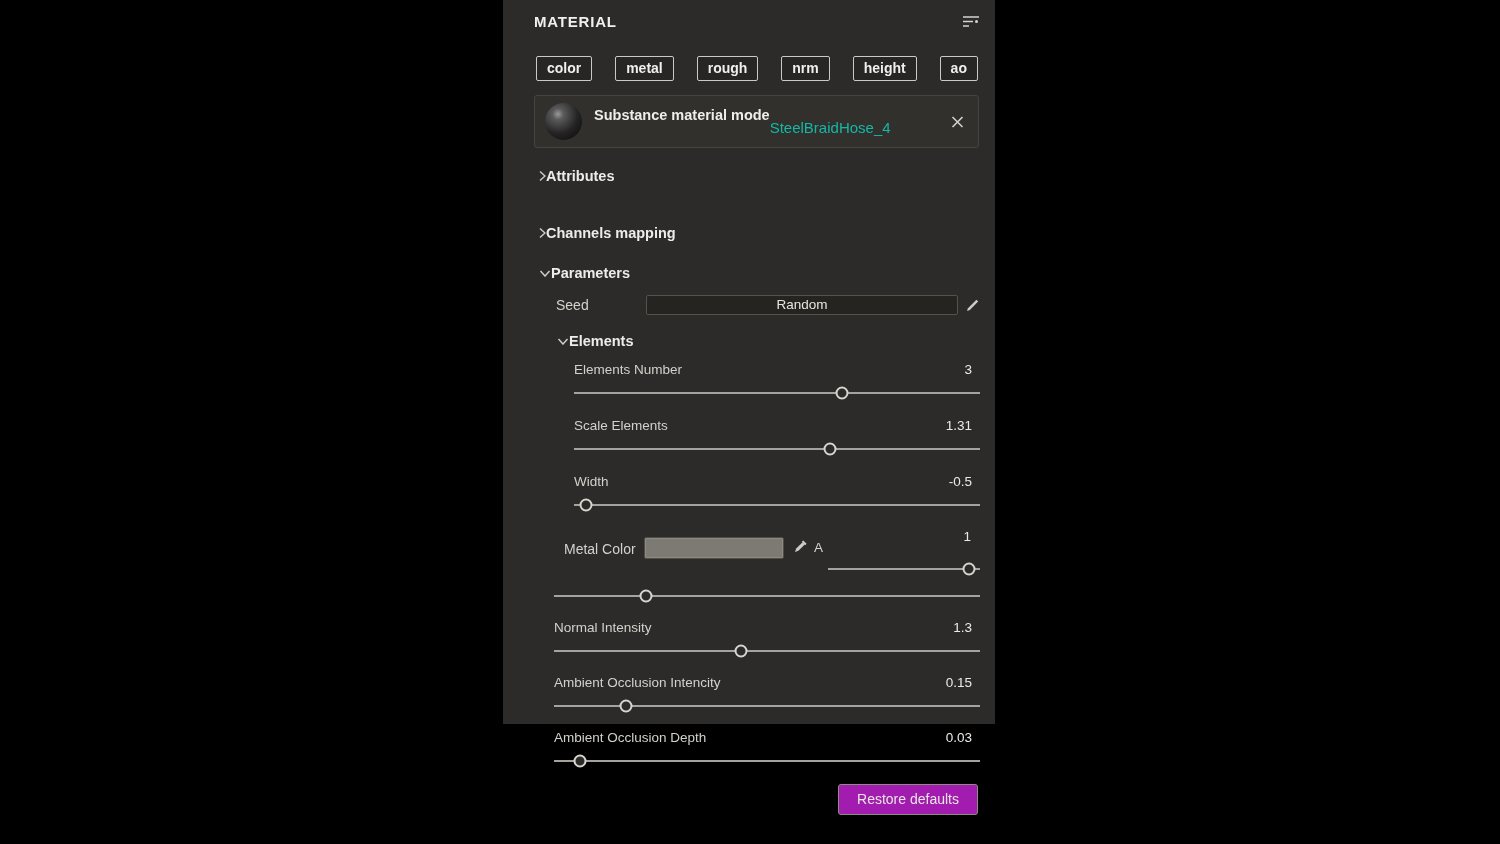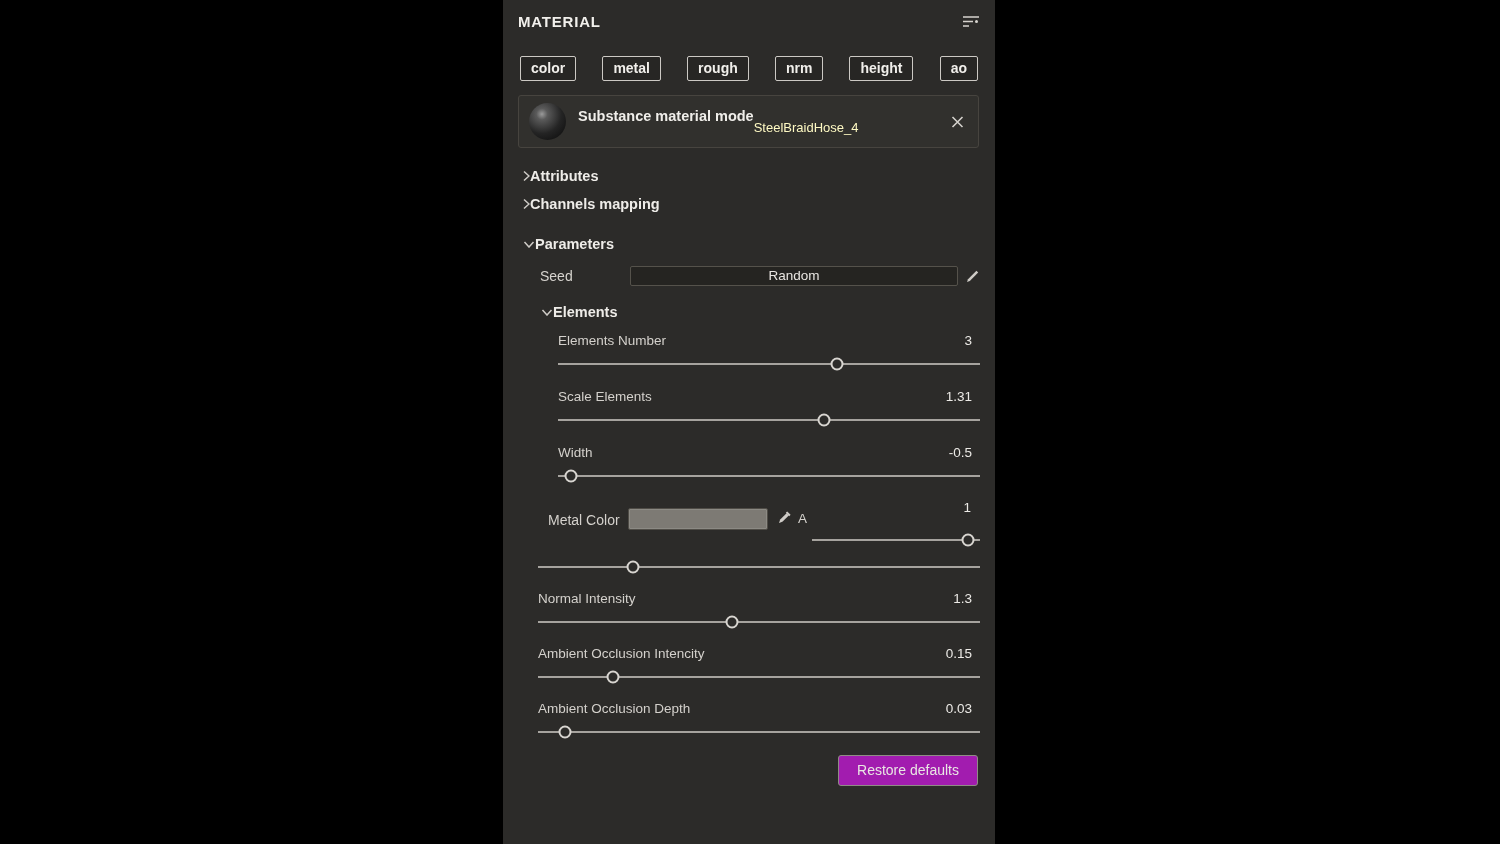--- a/index.html
+++ b/index.html
@@ -6,22 +6,23 @@
   html,body { width:1500px; height:844px; }
   body {
     background:#000;
     font-family:"Liberation Sans", sans-serif;
     position:relative;
     overflow:hidden;
     color:#dcd9d4;
   }
   .panel {
     position:absolute; left:503px; top:0;
-    width:492px; height:844px;
+    width:492px; height:724px;
     background:#2c2b29;
+    padding-left:16px;
   }
   
   .hdr { display:flex; justify-content:space-between; align-items:center; padding:12px 15px 0 15px; height:30px; }
   .hdr-title { font-weight:bold; font-size:15px; letter-spacing:0.8px; color:#f2f0ec; }
   .menu-icon { cursor:pointer; display:inline-flex; }
   
   .chan-row { display:flex; justify-content:space-between; padding:0 17px; margin-top:26px; }
   .chan-btn {
     border:1px solid #ccc9c4; color:#f1efeb; font-family:inherit;
     font-weight:bold; font-size:14px; padding:3px 10px 4px 10px;
@@ -32,26 +33,26 @@
     margin:14px 16px 0 15px; height:53px;
     border:1px solid #47443f; background:#31302d; border-radius:3px;
     display:flex; align-items:center; padding:0 12px 0 10px; position:relative;
   }
   .sphere {
     width:37px; height:37px; border-radius:50%; flex:0 0 auto;
     background:radial-gradient(circle at 35% 30%, #9a9a9a 0%, #5a5a5a 16%, #242424 55%, #080808 100%);
   }
   .card-text { margin-left:12px; display:flex; flex-direction:row; }
   .card-title { font-weight:bold; font-size:14.5px; color:#f0eeea; }
-  .card-sub { font-size:13px; color:#fef9c3; margin-top:12px; }
+  .card-sub { font-size:15px; color:#14b8a6; margin-top:12px; }
   .card-close { position:absolute; right:14px; top:50%; transform:translateY(-50%); cursor:pointer; display:inline-flex; }
   
   .section { display:flex; align-items:center; padding-left:20px; font-weight:bold; font-size:14.5px; color:#eeece8; height:18px; cursor:pointer; }
   .sec-attributes { margin-top:19px; }
-  .sec-channels { margin-top:10px; }
+  .sec-channels { margin-top:39px; }
   .sec-parameters { margin-top:22px; }
   .sec-elements { margin-top:17px; padding-left:38px; }
   .chev { display:inline-flex; }
   
   .seed-row { display:flex; align-items:center; margin:12px 15px 0 37px; height:21px; }
   .seed-label { font-size:14px; color:#d6d3ce; width:90px; flex:0 0 auto; }
   .seed-input {
     flex:1; height:20px; background:#252421; border:1px solid #55524b;
     color:#e8e5e1; text-align:center; font-size:13.5px; border-radius:2px;
     font-family:inherit; outline:none;

